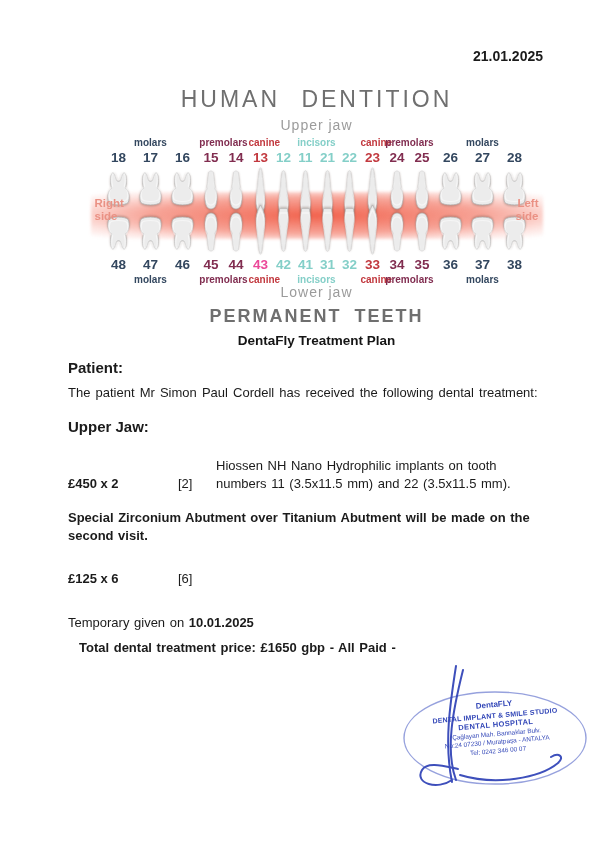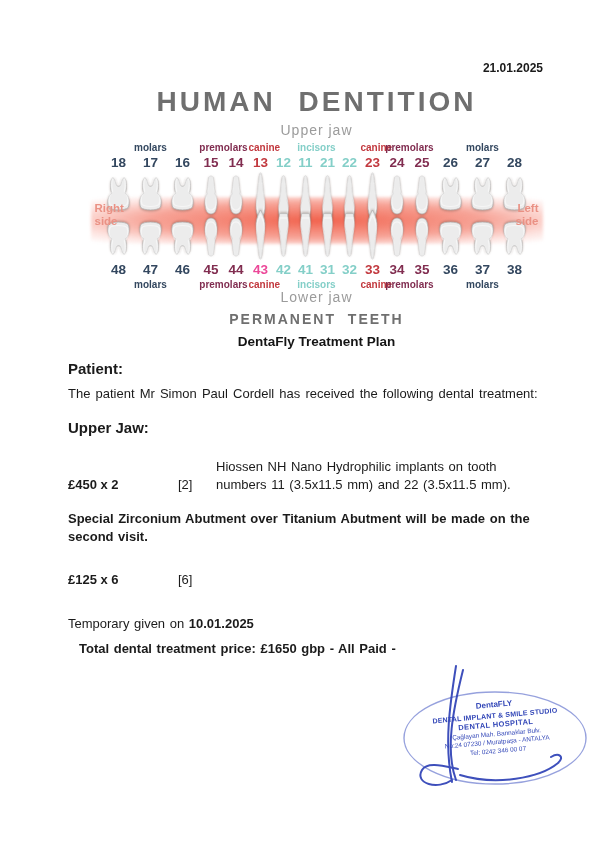--- a/index.html
+++ b/index.html
@@ -1,24 +1,24 @@
 <!DOCTYPE html>
 <html><head>
 <meta charset="utf-8">
 <style>
   html,body{margin:0;padding:0;}
   body{background:#ffffff;font-family:"Liberation Sans",sans-serif;color:#1b1b1b;}
   .page{position:relative;width:611px;height:863px;background:#fff;overflow:hidden;}
 
-  .doc-date{position:absolute;top:61px;right:68px;font-size:12px;font-weight:bold;}
+  .doc-date{position:absolute;top:48px;right:68px;font-size:14px;font-weight:bold;}
 
   
   .dentition{margin-top:88px;text-align:center;}
   .dent-shift{margin-left:22px;}
-  .dent-title{font-size:28px;font-weight:700;color:#6f6f6f;letter-spacing:3px;word-spacing:12px;line-height:1;}
+  .dent-title{font-size:23px;font-weight:400;color:#6f6f6f;letter-spacing:3px;word-spacing:12px;line-height:1;}
   .jaw-label{font-size:14px;color:#9b9b9b;letter-spacing:1px;margin-top:7px;line-height:1;}
   .jaw-label.lower{margin-top:0;}
 
   .chart{width:428px;margin:4px auto 0;position:relative;}
   .labels-row{display:flex;height:12px;align-items:flex-end;}
   .labels-row span{font-size:10px;font-weight:700;text-align:center;line-height:1;}
   .numbers-row{display:flex;height:17px;align-items:center;margin-top:1px;}
   .numbers-row span{font-size:13.5px;font-weight:600;text-align:center;line-height:1;}
 
   .teeth-zone{position:relative;height:88px;margin-top:1px;}
@@ -28,21 +28,21 @@
   .row-upper,.row-lower{position:absolute;left:0;right:0;display:flex;z-index:2;}
   .row-upper{top:0;height:50px;align-items:flex-end;}
   .row-lower{top:38px;height:50px;align-items:flex-start;}
   .tooth-cell{display:flex;justify-content:center;}
   .tooth-cell svg{display:block;filter:drop-shadow(0 1px 1px rgba(90,60,50,0.35));}
   .flip{transform:scaleY(-1);}
   .side-label{position:absolute;z-index:3;font-size:11.5px;font-weight:700;line-height:1.15;top:30px;text-align:left;}
   .side-left{left:-8px;}
   .side-right{right:-8px;text-align:right;}
 
-  .permanent{font-size:14px;font-weight:600;color:#6f6f6f;letter-spacing:2px;word-spacing:6px;margin-top:8px;line-height:1;}
+  .permanent{font-size:18px;font-weight:600;color:#6f6f6f;letter-spacing:2px;word-spacing:6px;margin-top:8px;line-height:1;}
   .plan-title{font-size:13.5px;font-weight:bold;color:#151515;margin-top:9px;line-height:1;}
 
   
   .content{padding:0 68px;font-size:13px;line-height:1.4;}
   .h-section{font-size:15px;font-weight:bold;margin:0;line-height:1.2;}
   .patient-h{margin-top:11px;}
   .patient-line{margin-top:7px;word-spacing:1.5px;}
   .upperjaw-h{margin-top:16px;}
   .item-row{display:flex;margin-top:21px;align-items:flex-end;}
   .item-price{width:110px;font-weight:bold;flex:none;}

